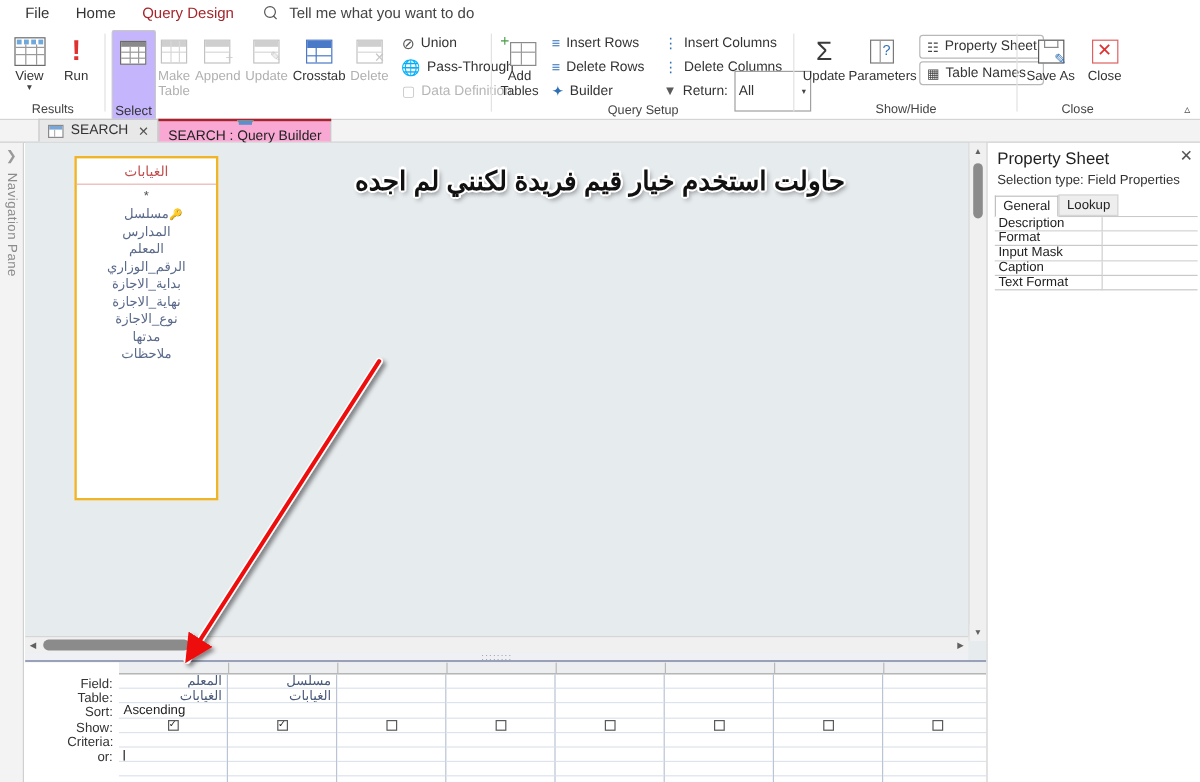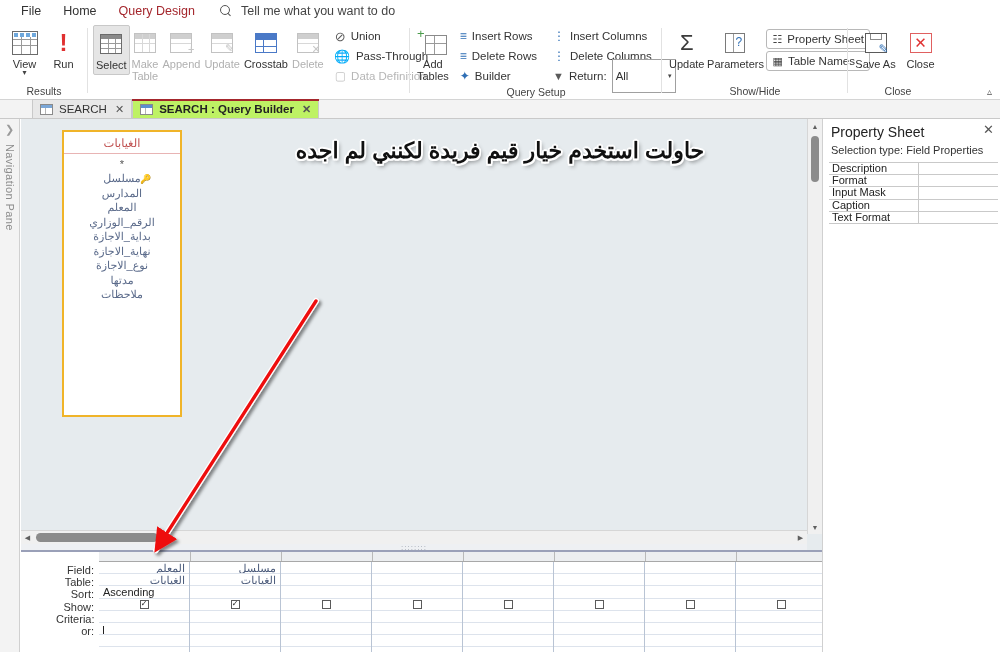--- a/index.html
+++ b/index.html
@@ -61,21 +61,21 @@
   }
   .rgroup.nosep::after { display:none; }
 
   .bigbtn {
     width:52px; display:flex; flex-direction:column; align-items:center;
     padding:3px 2px; font-size:11px; color:#333; text-align:center; line-height:12px;
     cursor:default;
   }
   .bigbtn .bicon { height:30px; display:flex; align-items:center; justify-content:center; }
   .bigbtn.disabled { color:#b0b0b0; }
-  .bigbtn.selected { background:#e5e5e5; border:1px solid #c8c8c8; border-radius:2px; }
+  .bigbtn.selected { background:#c4b5fd; border:1px solid #c8c8c8; border-radius:2px;gap:28px; }
   .caret { font-size:8px; line-height:6px; color:#444; }
 
   .smallbtn {
     display:flex; align-items:center; gap:5px; padding:2px 5px;
     font-size:11.5px; color:#333; height:20px; cursor:default; white-space:nowrap;
   }
   .smallbtn.disabled { color:#b6b6b6; }
   .col { display:flex; flex-direction:column; justify-content:flex-start; }
 
   
@@ -94,21 +94,21 @@
   .tabstrip {
     height:19px; background:#f3f3f3; display:flex; align-items:flex-end;
     padding-left:32px; border-bottom:1px solid #c9c9c9;
   }
   .dtab {
     display:flex; align-items:center; gap:6px; height:19px; padding:0 7px;
     font-size:11.5px; background:#e8e8e8; border:1px solid #c9c9c9; border-bottom:none;
     color:#333; cursor:default; position:relative;
   }
   .dtab.active {
-    background:#bef264; font-weight:bold; color:#222;
+    background:#f9a8d4; font-weight:normal; color:#222;flex-direction:column;
   }
   .dtab.active::before {
     content:""; position:absolute; left:-1px; right:-1px; top:-1px; height:2px; background:#a4262c;
   }
   .dtab .xclose { font-size:11px; color:#555; margin-left:2px; }
   .tabicon { width:13px; height:11px; border:1px solid #8a8a8a; background:#fff; position:relative; }
   .tabicon .tb { position:absolute; left:0; right:0; top:0; height:3px; background:#7ba7d7; }
   .tabicon .tc { position:absolute; left:4px; top:3px; bottom:0; width:1px; background:#b4b4b4; }
   .tabicon.qb .tb { background:#5b8fd0; }
 
@@ -701,20 +701,24 @@
 
   <div class="propsheet">
     <div class="ps-head">
       <span class="ps-title">Property Sheet</span>
       <span class="ps-x">✕</span>
     </div>
     <div class="ps-sel">
       <span>Selection type:</span>
       <span>Field Properties</span>
     </div>
+    <div class="ps-tabs">
+      <div class="ps-tab active">General</div>
+      <div class="ps-tab inactive">Lookup</div>
+    </div>
     <div class="ps-table">
       <div class="ps-row">
         <div class="k">Description</div>
         <div class="v"></div>
       </div>
       <div class="ps-row">
         <div class="k">Format</div>
         <div class="v"></div>
       </div>
       <div class="ps-row">

